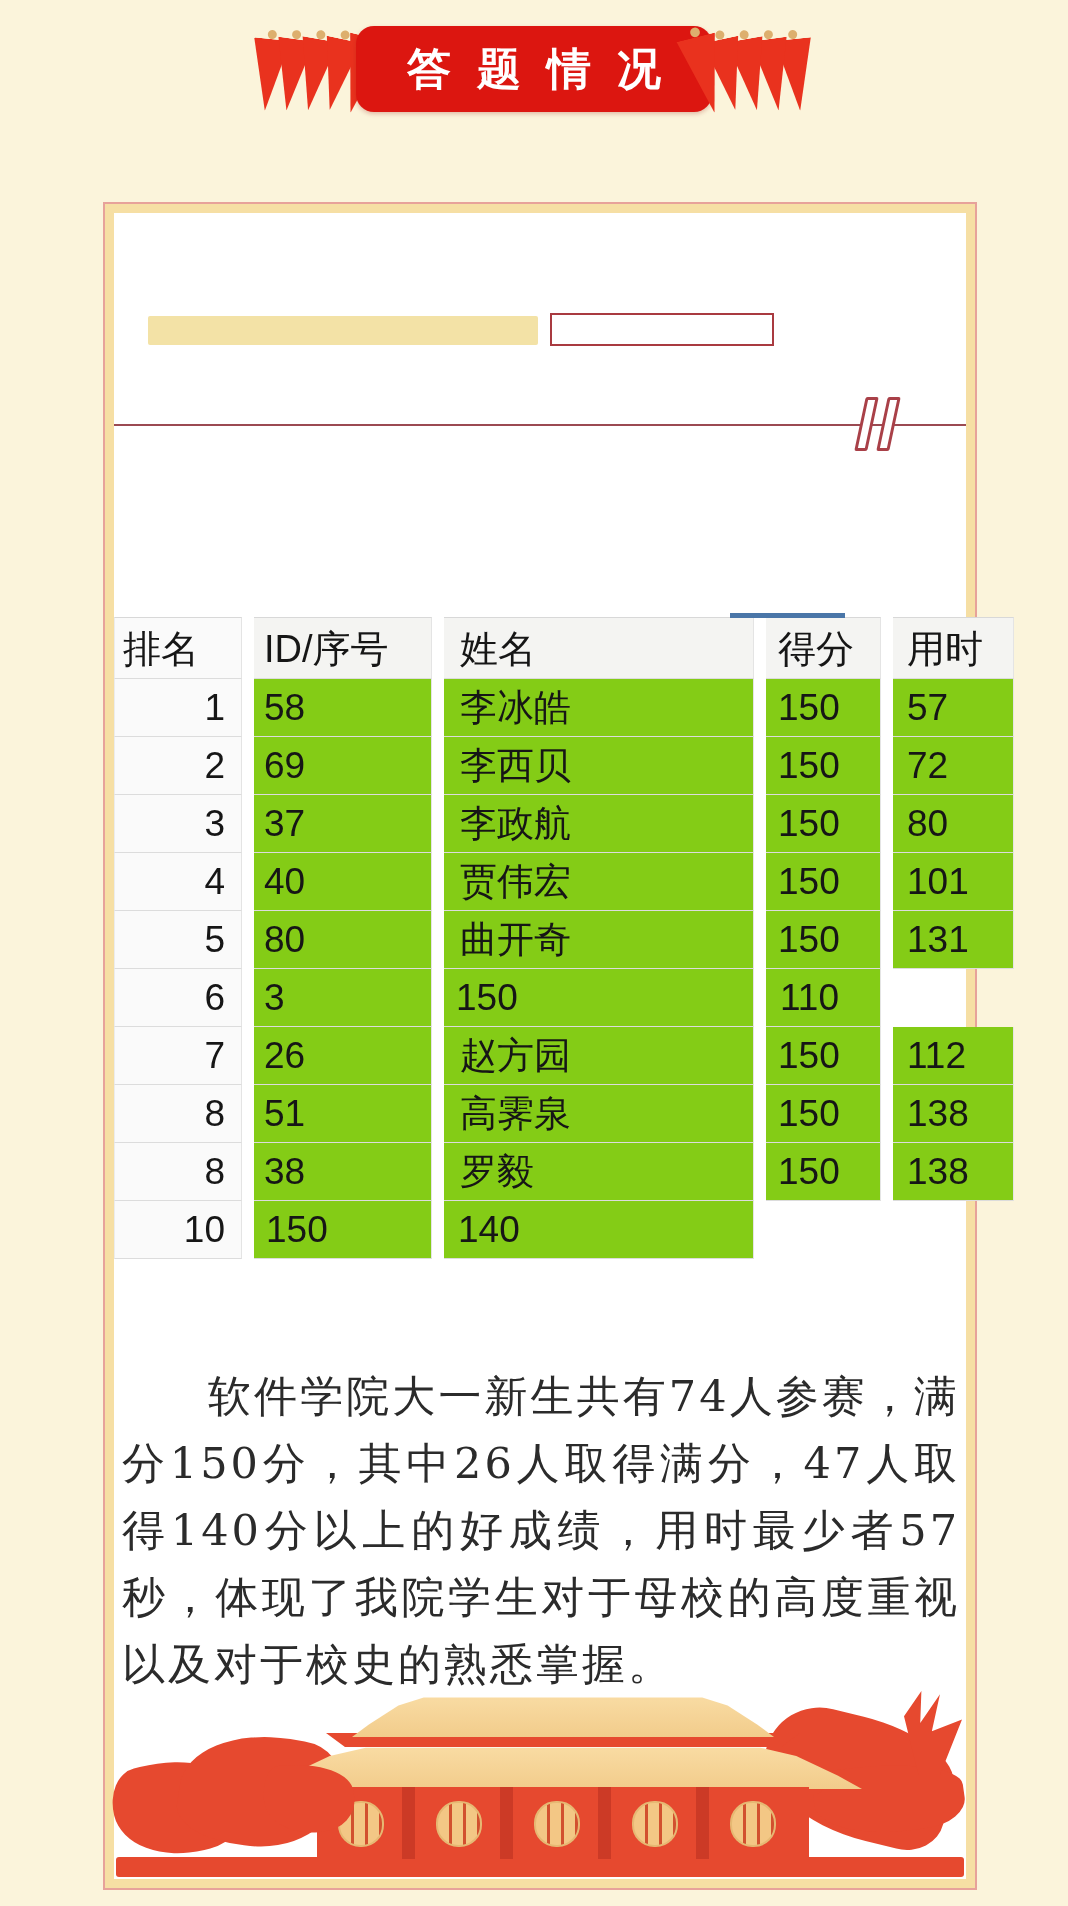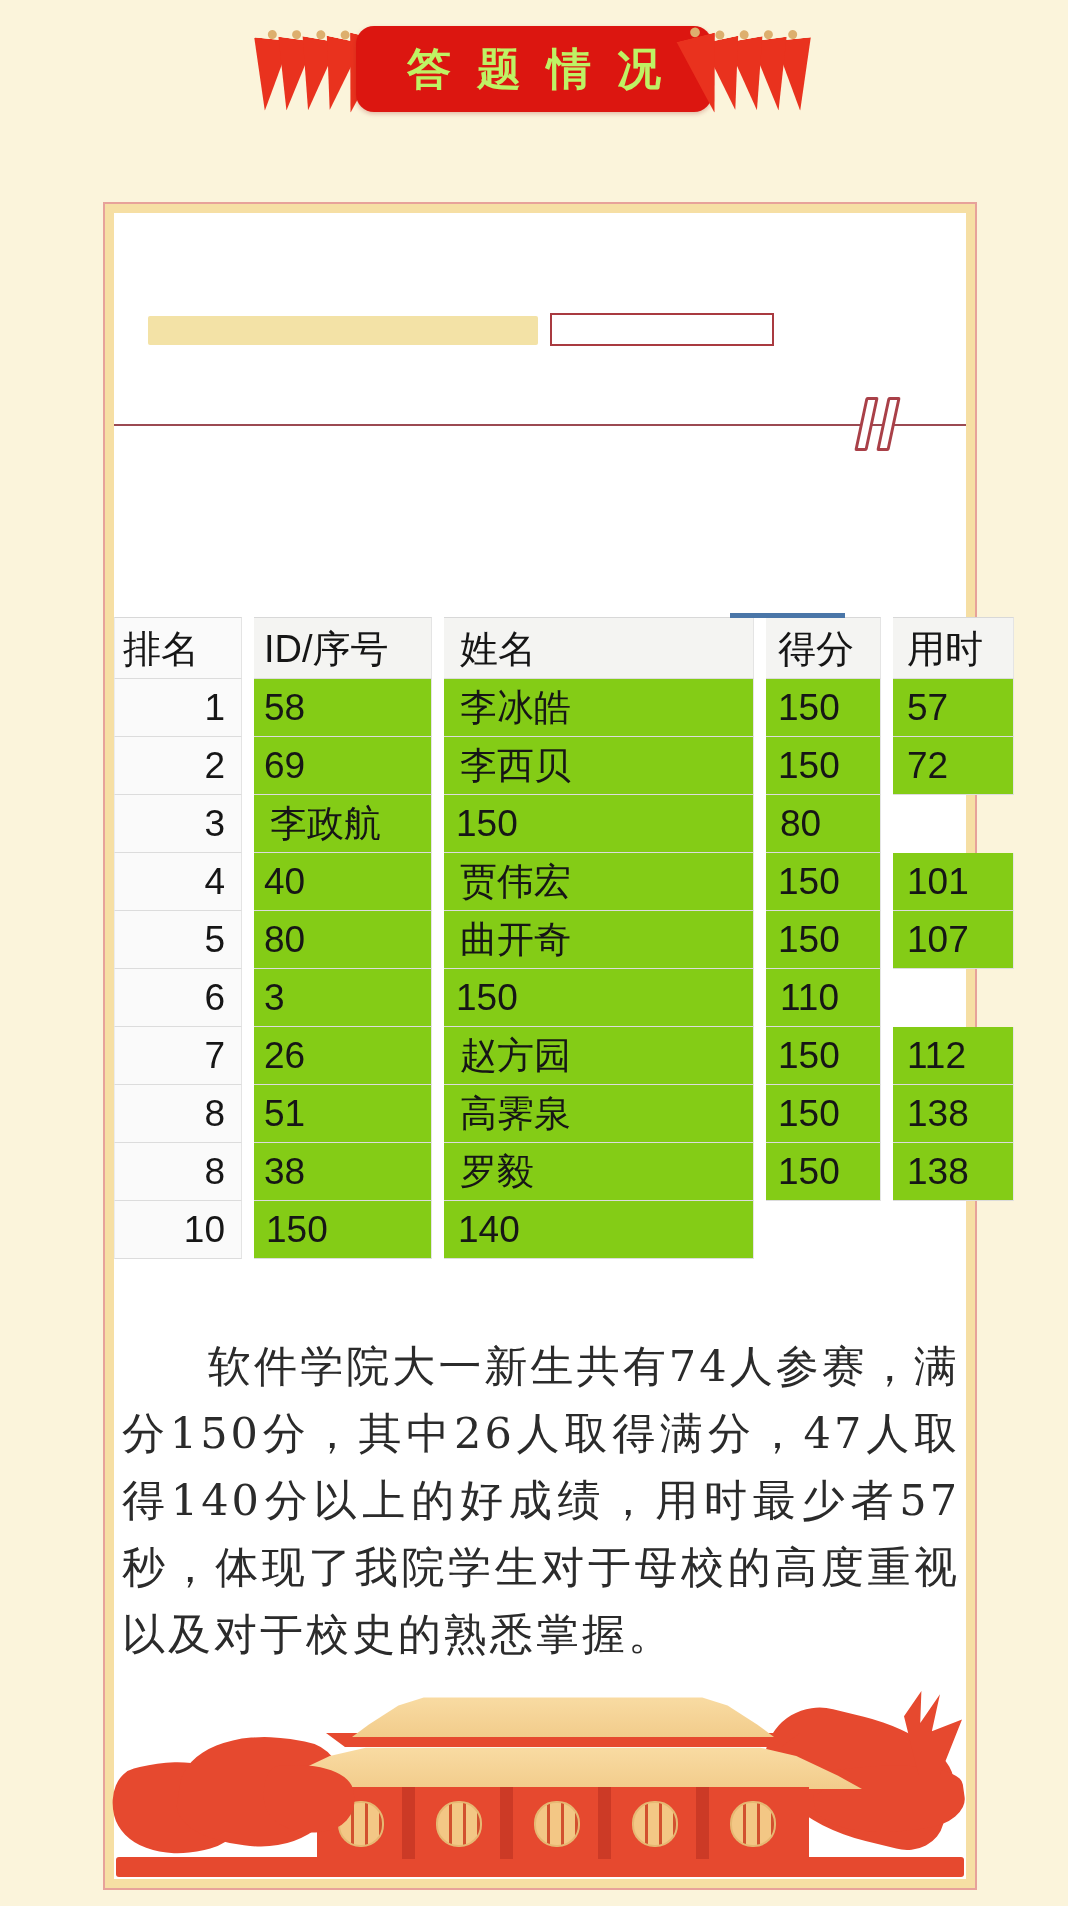--- a/index.html
+++ b/index.html
@@ -11,21 +11,21 @@
     font-family:"Liberation Sans", sans-serif;
   }
   
   .banner{
     position:absolute;left:356px;top:26px;width:356px;height:86px;
     background:#DC1610;border-radius:18px;
     display:flex;align-items:center;justify-content:center;
     box-shadow:0 2px 4px rgba(150,20,10,.25);
   }
   .banner-title{
-    color:#bef264;font-family:"DejaVu Serif", serif;
+    color:#ffffff;font-family:"DejaVu Serif", serif;
     font-size:44px;font-weight:bold;letter-spacing:26px;
     padding-left:26px;white-space:nowrap;
   }
   .flags{position:absolute;top:30px;display:flex;}
   .flags-left{left:250px;}
   .flags-right{left:700px;transform:scaleX(-1);}
   .pennant{position:relative;width:40px;height:82px;margin-right:-17px;}
   .pennant .tri{
     position:absolute;left:0;top:9px;width:38px;height:72px;
     background:#E9321E;
@@ -79,21 +79,21 @@
   }
   .c-rank{text-align:right;padding-right:16px;}
   .c-id{padding-left:10px;}
   .c-name{padding-left:16px;}
   .c-score{padding-left:12px;}
   .c-time{padding-left:14px;}
   .tbl-head .c-rank{text-align:left;padding-left:8px;}
   .col-highlight{position:absolute;left:616px;top:-4px;width:115px;height:5px;background:#4A76A8;}
   
   .summary{
-    position:absolute;left:8px;top:1120px;width:838px;
+    position:absolute;left:8px;top:1150px;width:838px;
     font-family:"DejaVu Serif", serif;
     font-size:43px;line-height:67px;color:#2B2B2B;
     text-align:justify;text-indent:2em;letter-spacing:3px;
   }
   
   .illo{position:absolute;left:0;bottom:0;width:852px;height:186px;}
   .illo *{position:absolute;}
   .base-bar{left:2px;right:2px;bottom:2px;height:20px;background:#E6492F;border-radius:3px;}
   .wall{left:203px;top:94px;width:492px;height:72px;background:#E6492F;}
   .pilaster{top:0;width:13px;height:72px;background:#CC3A26;}
@@ -218,39 +218,40 @@
           <div class="tbl-row">
             <div class="c-rank">2</div>
             <div class="c-id">69</div>
             <div class="c-name">李西贝</div>
             <div class="c-score">150</div>
             <div class="c-time">72</div>
           </div>
 
           <div class="tbl-row">
             <div class="c-rank">3</div>
+            <div class="c-id">37</div>
             <div class="c-name">李政航</div>
             <div class="c-score">150</div>
             <div class="c-time">80</div>
           </div>
 
           <div class="tbl-row">
             <div class="c-rank">4</div>
             <div class="c-id">40</div>
             <div class="c-name">贾伟宏</div>
             <div class="c-score">150</div>
             <div class="c-time">101</div>
           </div>
 
           <div class="tbl-row">
             <div class="c-rank">5</div>
             <div class="c-id">80</div>
             <div class="c-name">曲开奇</div>
             <div class="c-score">150</div>
-            <div class="c-time">107</div>
+            <div class="c-time">131</div>
           </div>
 
           <div class="tbl-row">
             <div class="c-rank">6</div>
             <div class="c-id">3</div>
             <div class="c-score">150</div>
             <div class="c-time">110</div>
           </div>
 
           <div class="tbl-row">

